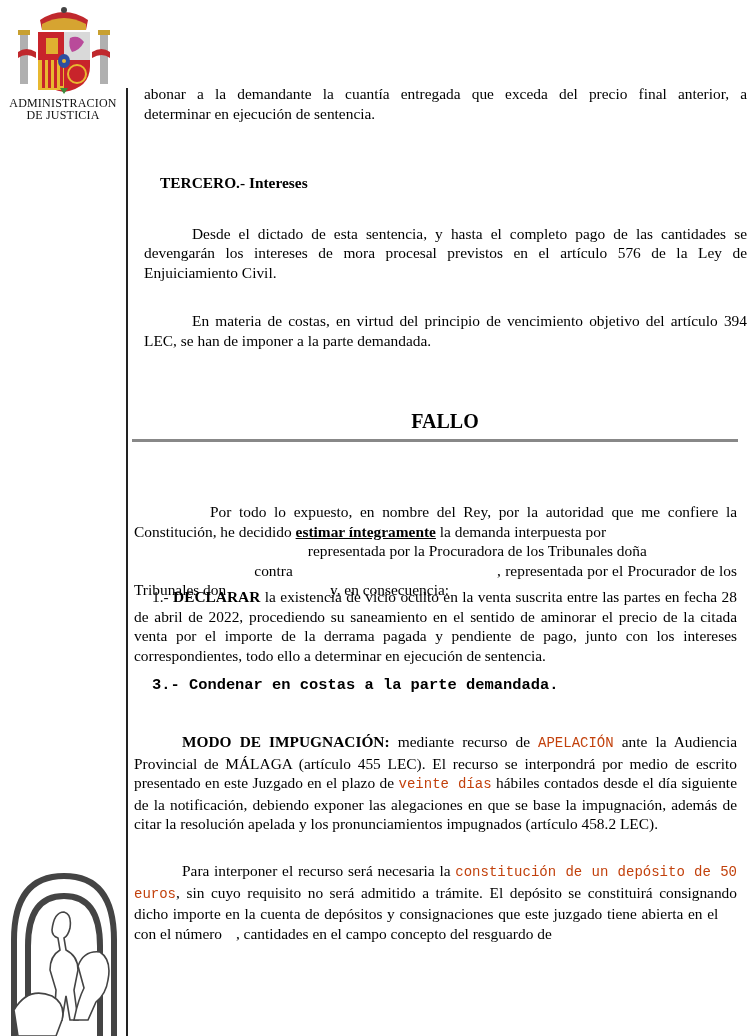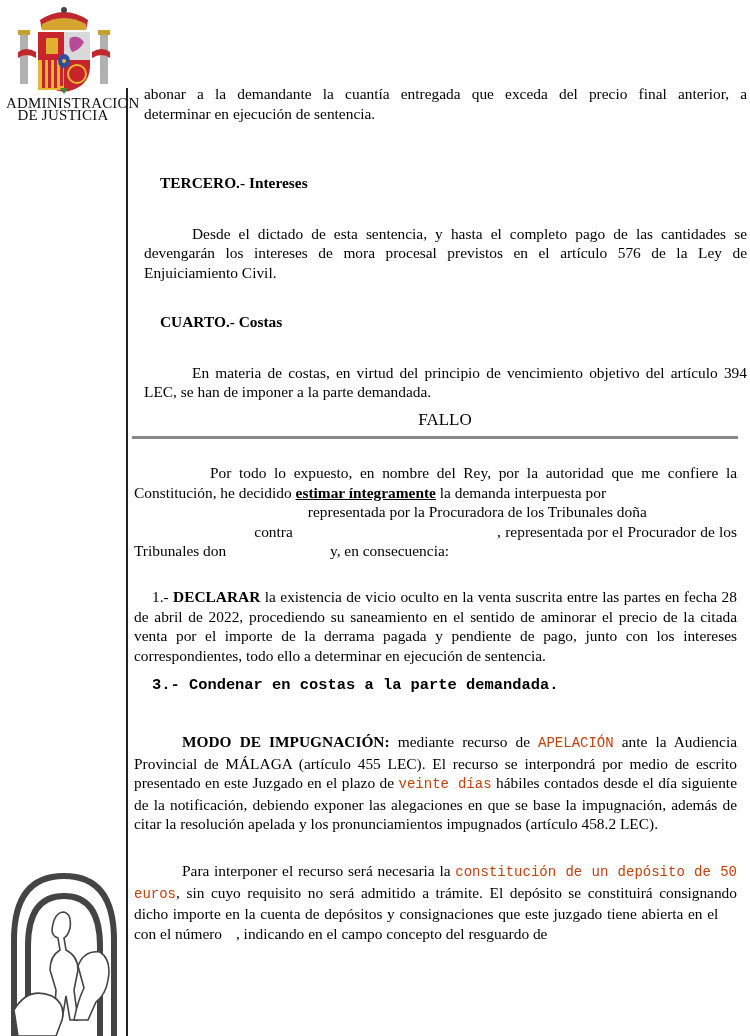--- a/index.html
+++ b/index.html
@@ -1,27 +1,27 @@
 <!DOCTYPE html>
 <html><head>
 <meta charset="utf-8">
 <style>
   html, body { margin: 0; padding: 0; background: #ffffff; }
   body { width: 750px; height: 1036px; position: relative; overflow: hidden; font-family: "Liberation Serif", serif; color: #000; }
   .crest { position: absolute; left: 14px; top: 6px; width: 100px; height: 90px; }
-  .crest-caption { position: absolute; left: 6px; top: 97px; width: 114px; text-align: center; font-family: "Liberation Serif", serif; font-size: 15px; line-height: 12px; letter-spacing: 0.2px; color: #111; }
+  .crest-caption { position: absolute; left: 6px; top: 97px; width: 114px; text-align: center; font-family: "Liberation Serif", serif; font-size: 12px; line-height: 12px; letter-spacing: 0.2px; color: #111; }
   .vline { position: absolute; left: 126px; top: 88px; width: 2px; height: 948px; background: #222; }
   .junta { position: absolute; left: 8px; top: 870px; width: 112px; height: 166px; }
   .content { position: absolute; left: 144px; top: 84px; width: 603px; font-size: 15.4px; line-height: 19.5px; text-align: justify; }
   .p { margin: 0; }
   .indent { text-indent: 48px; }
   .h { font-weight: bold; margin: 16px; }
   .mono { font-family: "Liberation Mono", monospace; color: #c2410c; font-size: 14px; }
   .fallo-wrap { position: absolute; left: 132px; top: 410px; width: 606px; }
-  .fallo-title { text-align: center; font-weight: normal; font-size: 17px; margin: 0; padding-left: 20px; }
+  .fallo-title { text-align: center; font-weight: bold; font-size: 20px; margin: 0; padding-left: 20px; }
   .fallo-rule { height: 3px; background: #888; margin-top: 6px; }
   .abs { position: absolute; left: 134px; width: 603px; font-size: 15.4px; line-height: 19.5px; text-align: justify; }
   .u { text-decoration: underline; font-weight: bold; }
   .b { font-weight: bold; }
   .redact { display: inline-block; }
 </style>
 </head>
 <body>
 
 <svg class="crest" viewBox="0 0 100 90">
@@ -68,31 +68,30 @@
 </svg>
 
 <div class="content">
   <p class="p" style="text-align-last: justify;">abonar a la demandante la cuantía entregada que exceda del precio final anterior, a</p>
   <p class="p">determinar en ejecución de sentencia.</p>
   <div style="height: 34px;"></div>
   <p class="h">TERCERO.- Intereses</p>
   <div style="height: 15px;"></div>
   <p class="p indent">Desde el dictado de esta sentencia, y hasta el completo pago de las cantidades se devengarán los intereses de mora procesal previstos en el artículo 576 de la Ley de Enjuiciamiento Civil.</p>
   <div style="height: 14px;"></div>
-  <p class="h">CUARTO.- Costas</p>
   <div style="height: 15px;"></div>
   <p class="p indent">En materia de costas, en virtud del principio de vencimiento objetivo del artículo 394 LEC, se han de imponer a la parte demandada.</p>
 </div>
 
 <div class="fallo-wrap">
   <p class="fallo-title">FALLO</p>
   <div class="fallo-rule"></div>
 </div>
 
-<div class="abs" style="top: 463px;">
+<div class="abs" style="top: 502px;">
   <p class="p" style="text-indent: 76px;">
     <span>Por todo lo expuesto, en nombre del Rey, por la autoridad que me confiere la Constitución, he decidido</span>
     <span class="u">estimar íntegramente</span>
     <span>la demanda interpuesta por</span><br>
     <span class="redact" style="width: 170px;"></span>
     <span>representada por la Procuradora de los Tribunales doña</span><br>
     <span class="redact" style="width: 116px;"></span>
     <span>contra</span>
     <span class="redact" style="width: 200px;"></span><span>, representada por el Procurador de los Tribunales don</span>
     <span class="redact" style="width: 96px;"></span>
@@ -122,15 +121,15 @@
     <span>hábiles contados desde el día siguiente de la notificación, debiendo exponer las alegaciones en que se base la impugnación, además de citar la resolución apelada y los pronunciamientos impugnados (artículo 458.2 LEC).</span>
   </p>
 </div>
 
 <div class="abs" style="top: 861px;">
   <p class="p indent">
     <span>Para interponer el recurso será necesaria la</span>
     <span class="mono">constitución de un depósito de 50 euros</span><span>, sin cuyo requisito no será admitido a trámite. El depósito se constituirá consignando dicho importe en la cuenta de depósitos y consignaciones que este juzgado tiene abierta en el</span>
     <span class="redact" style="width: 14px;"></span>
     <span>con el número</span>
-    <span class="redact" style="width: 10px;"></span><span>, indicando en el campo concepto del resguardo de</span>
+    <span class="redact" style="width: 10px;"></span><span>, cantidades en el campo concepto del resguardo de</span>
   </p>
 </div>
 
 </body></html>

